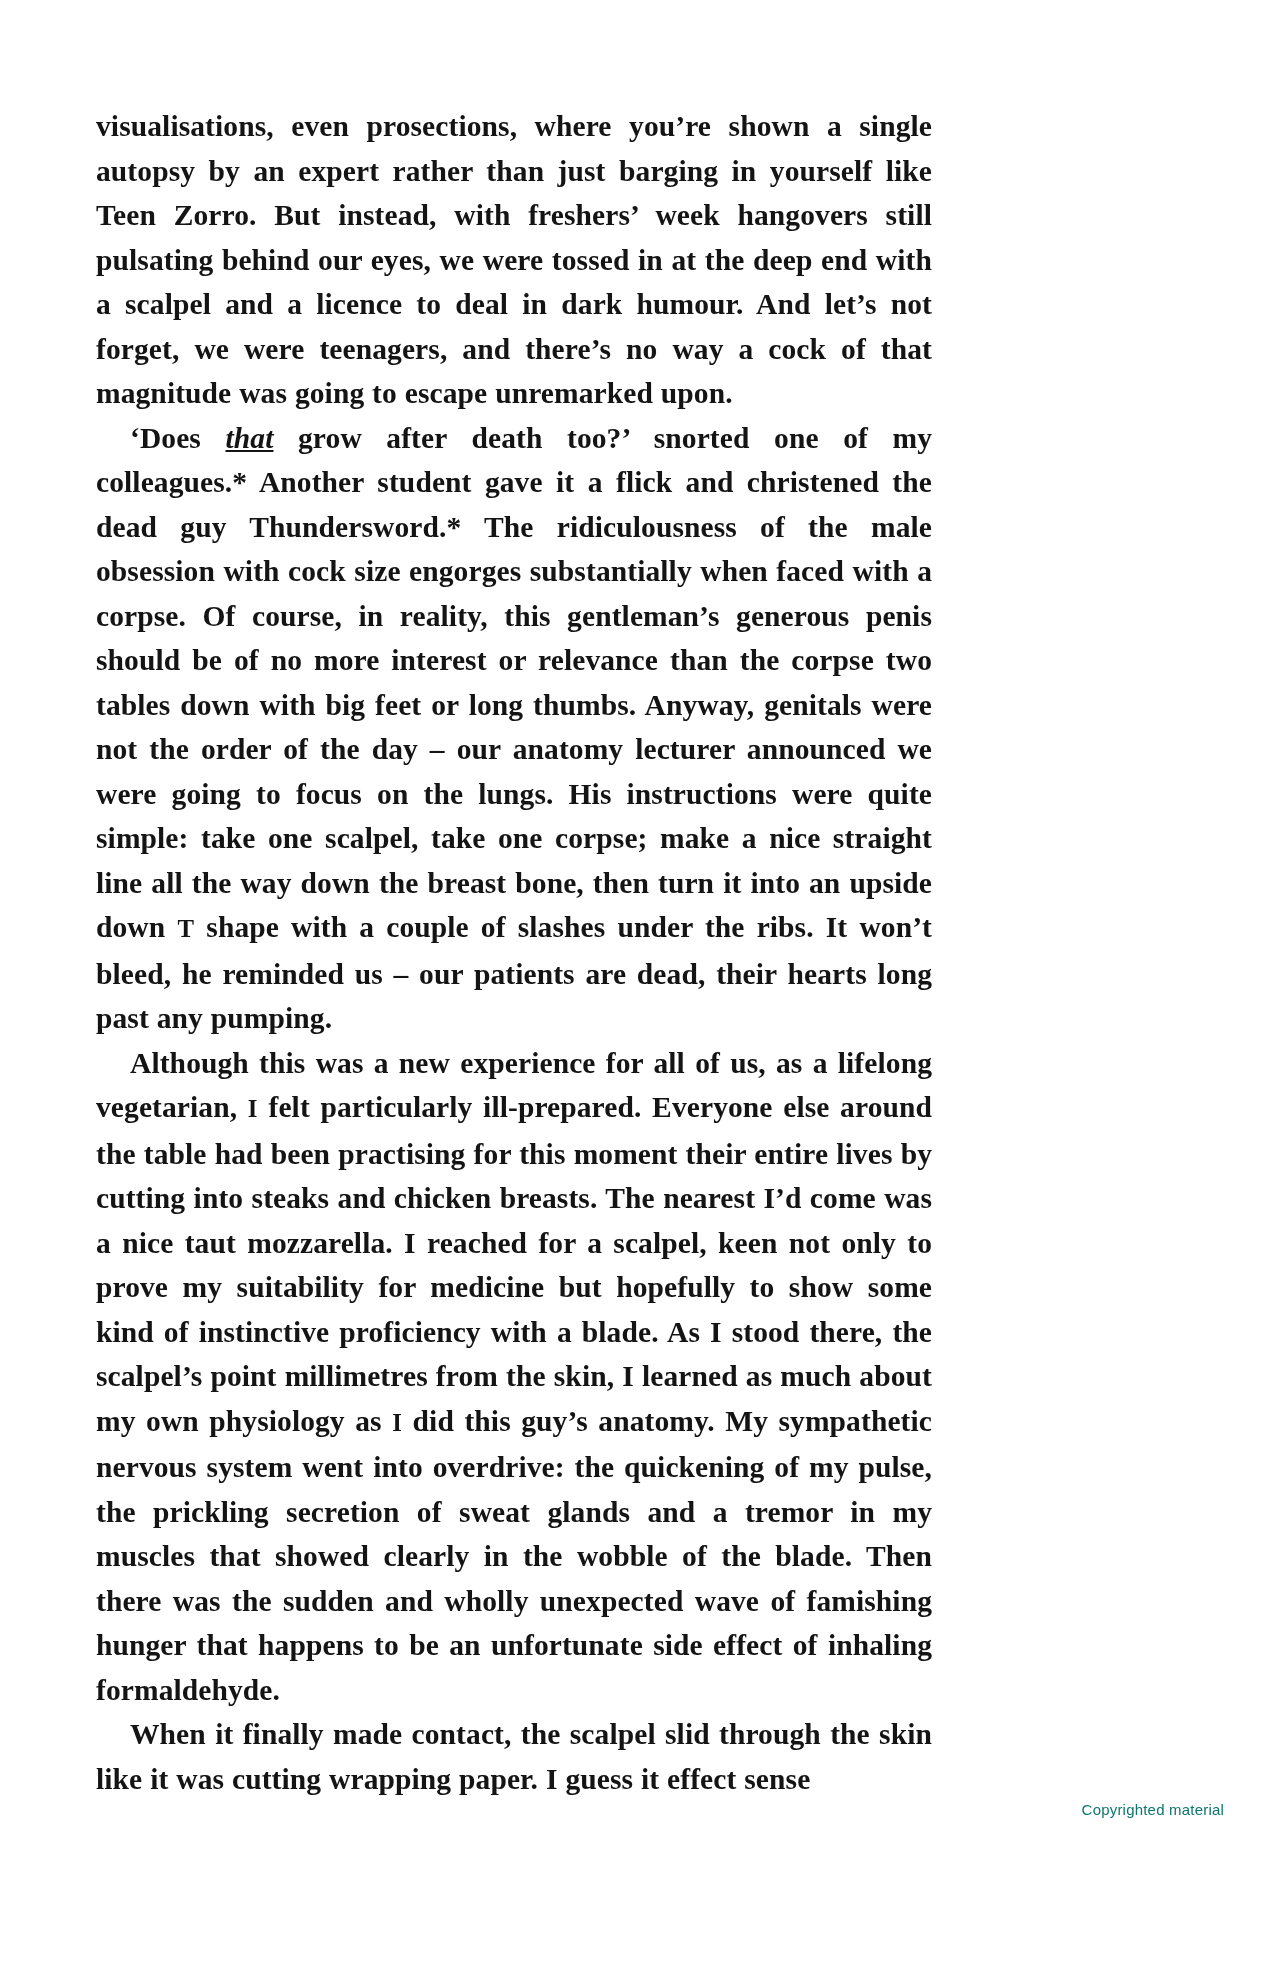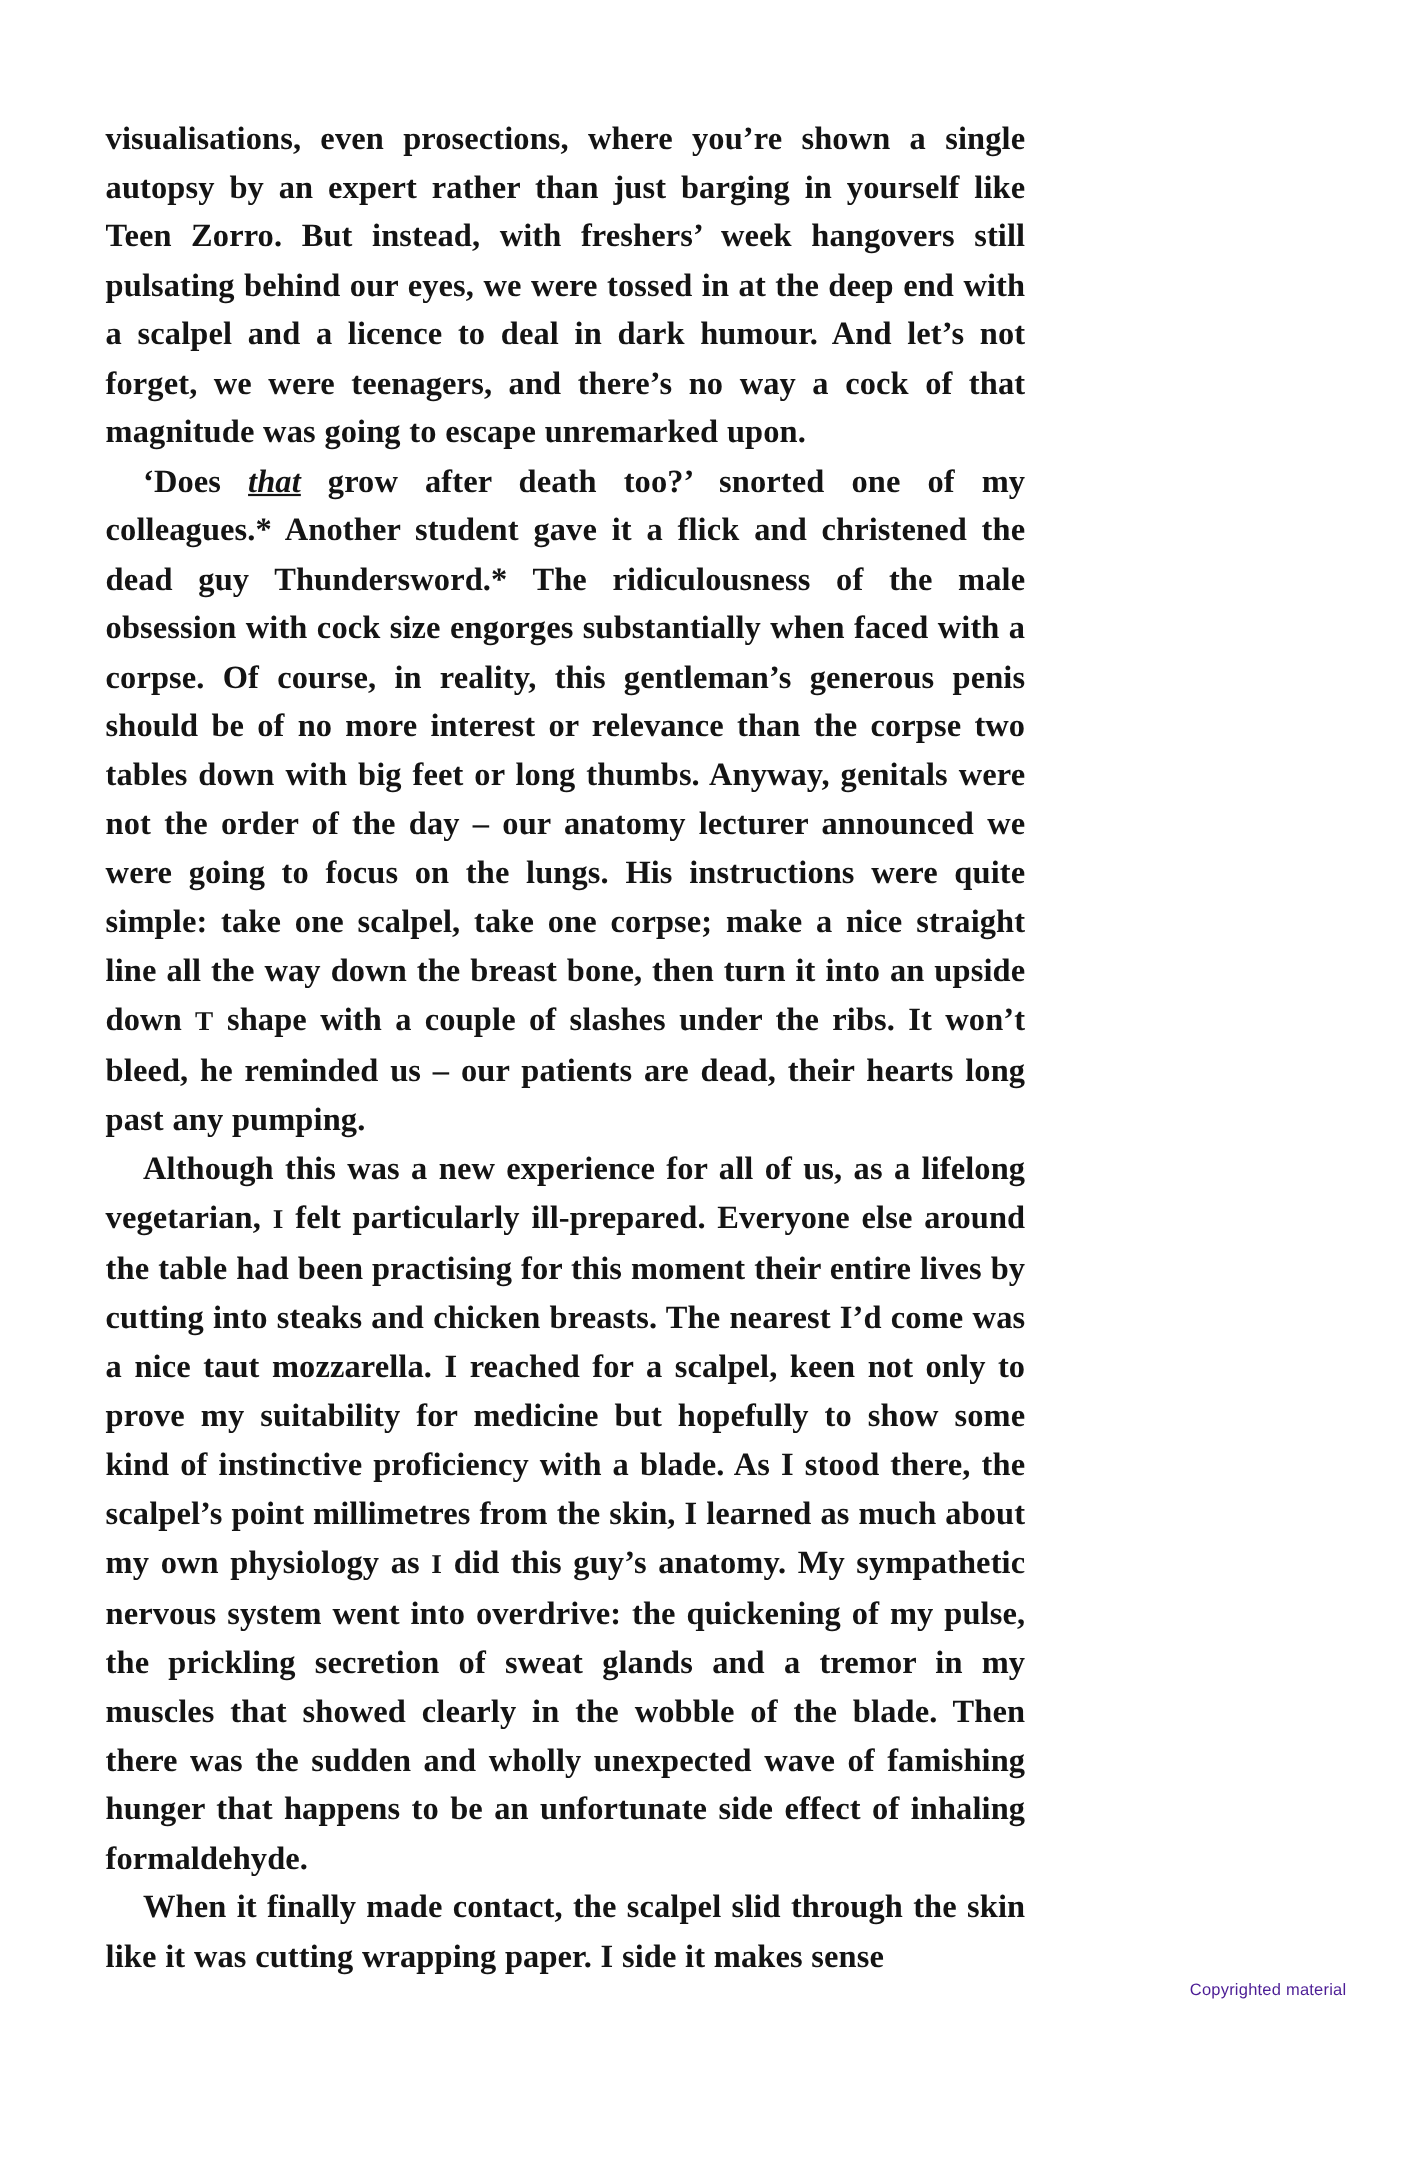--- a/index.html
+++ b/index.html
@@ -49,29 +49,29 @@
   .smallcaps {
     font-size: 0.84em;
     letter-spacing: 0.3px;
   }
   .copyright-note {
     position: absolute;
     right: 56px;
     bottom: 26px;
     font-family: "Liberation Sans", sans-serif;
     font-size: 15px;
-    color: #4c1d95;
+    color: #0f766e;
     letter-spacing: 0.2px;
     font-weight: 400;
   }
 </style>
 </head>
 <body>
 
 <div class="page">
   <div class="text-column" id="text-column">
       <p class="para">visualisations, even prosections, where you’re shown a single autopsy by an expert rather than just barging in yourself like Teen Zorro. But instead, with freshers’ week hangovers still pulsating behind our eyes, we were tossed in at the deep end with a scalpel and a licence to deal in dark humour. And let’s not forget, we were teenagers, and there’s no way a cock of that magnitude was going to escape unremarked upon.</p>
       <p class="para indent">‘Does <em>that</em> grow after death too?’ snorted one of my colleagues.* Another student gave it a flick and christened the dead guy Thundersword.* The ridiculousness of the male obsession with cock size engorges substantially when faced with a corpse. Of course, in reality, this gentleman’s generous penis should be of no more interest or relevance than the corpse two tables down with big feet or long thumbs. Anyway, genitals were not the order of the day – our anatomy lecturer announced we were going to focus on the lungs. His instructions were quite simple: take one scalpel, take one corpse; make a nice straight line all the way down the breast bone, then turn it into an upside down <span class="smallcaps">T</span> shape with a couple of slashes under the ribs. It won’t bleed, he reminded us – our patients are dead, their hearts long past any pumping.</p>
       <p class="para indent">Although this was a new experience for all of us, as a lifelong vegetarian, <span class="smallcaps">I</span> felt particularly ill-prepared. Everyone else around the table had been practising for this moment their entire lives by cutting into steaks and chicken breasts. The nearest I’d come was a nice taut mozzarella. I reached for a scalpel, keen not only to prove my suitability for medicine but hopefully to show some kind of instinctive proficiency with a blade. As I stood there, the scalpel’s point millimetres from the skin, I learned as much about my own physiology as <span class="smallcaps">I</span> did this guy’s anatomy. My sympathetic nervous system went into overdrive: the quickening of my pulse, the prickling secretion of sweat glands and a tremor in my muscles that showed clearly in the wobble of the blade. Then there was the sudden and wholly unexpected wave of famishing hunger that happens to be an unfortunate side effect of inhaling formaldehyde.</p>
-      <p class="para indent">When it finally made contact, the scalpel slid through the skin like it was cutting wrapping paper. I side it makes sense</p>
+      <p class="para indent">When it finally made contact, the scalpel slid through the skin like it was cutting wrapping paper. I guess it effect sense</p>
     </div>
   <div class="copyright-note">Copyrighted material</div>
 </div>
 
 </body></html>

